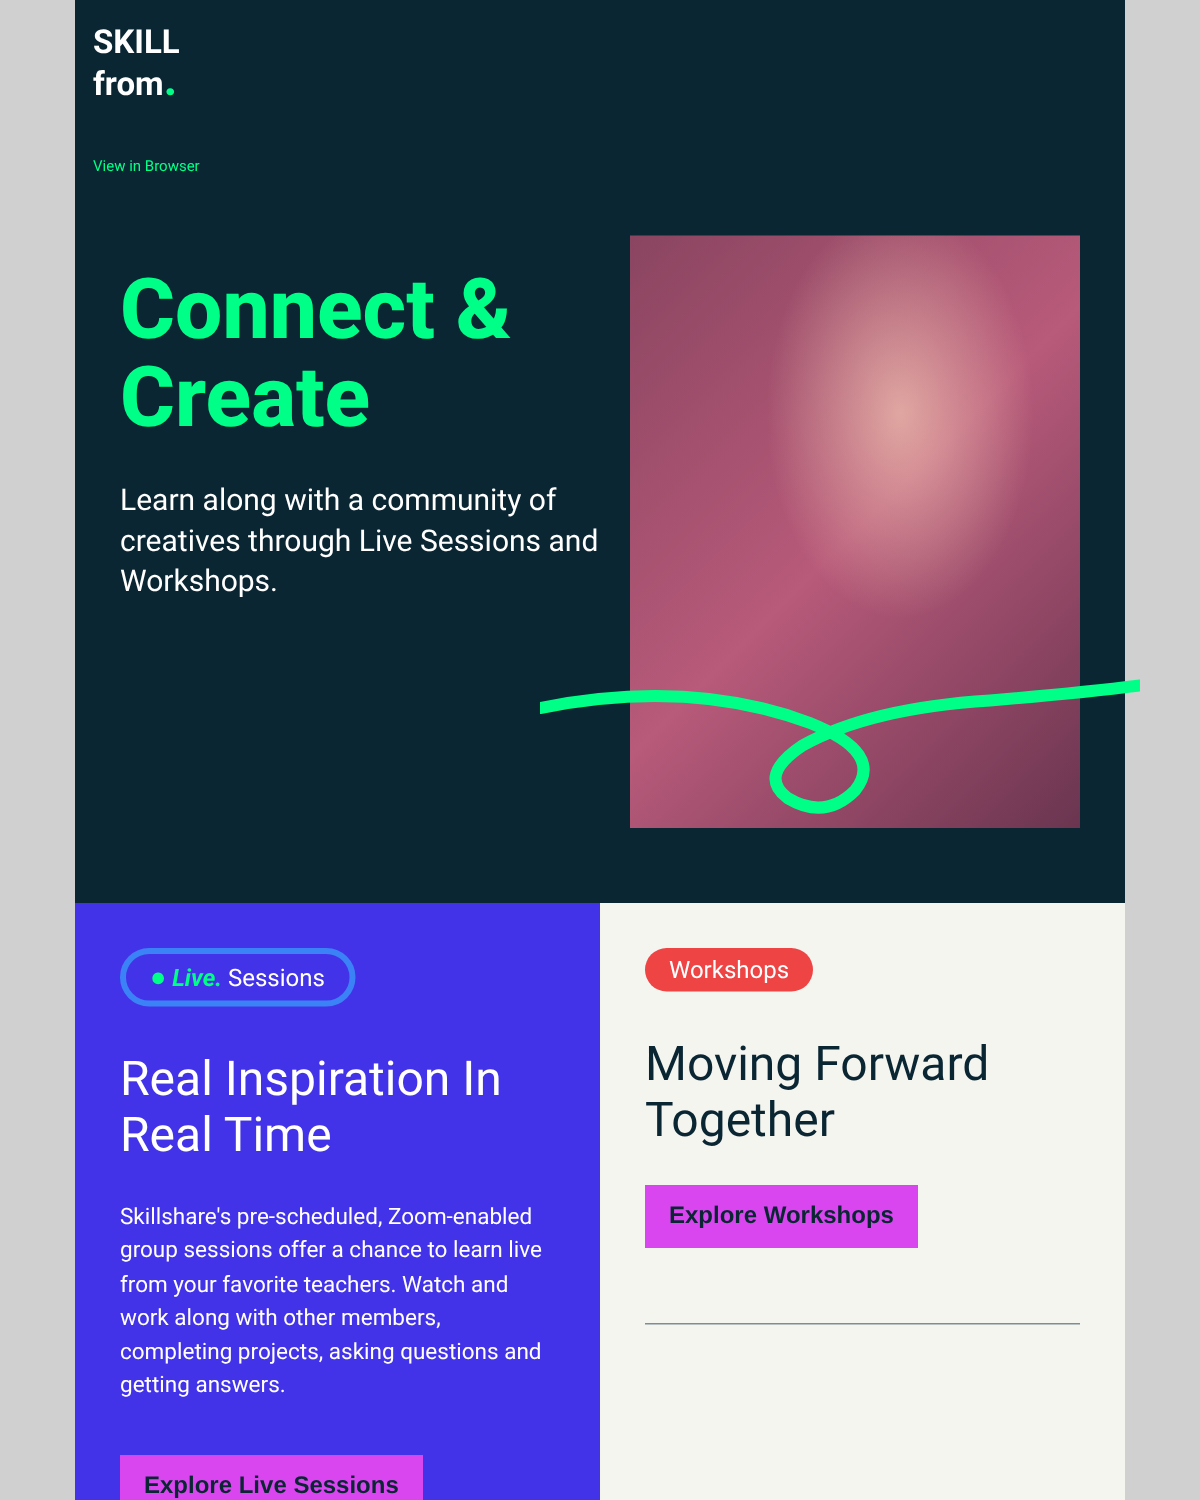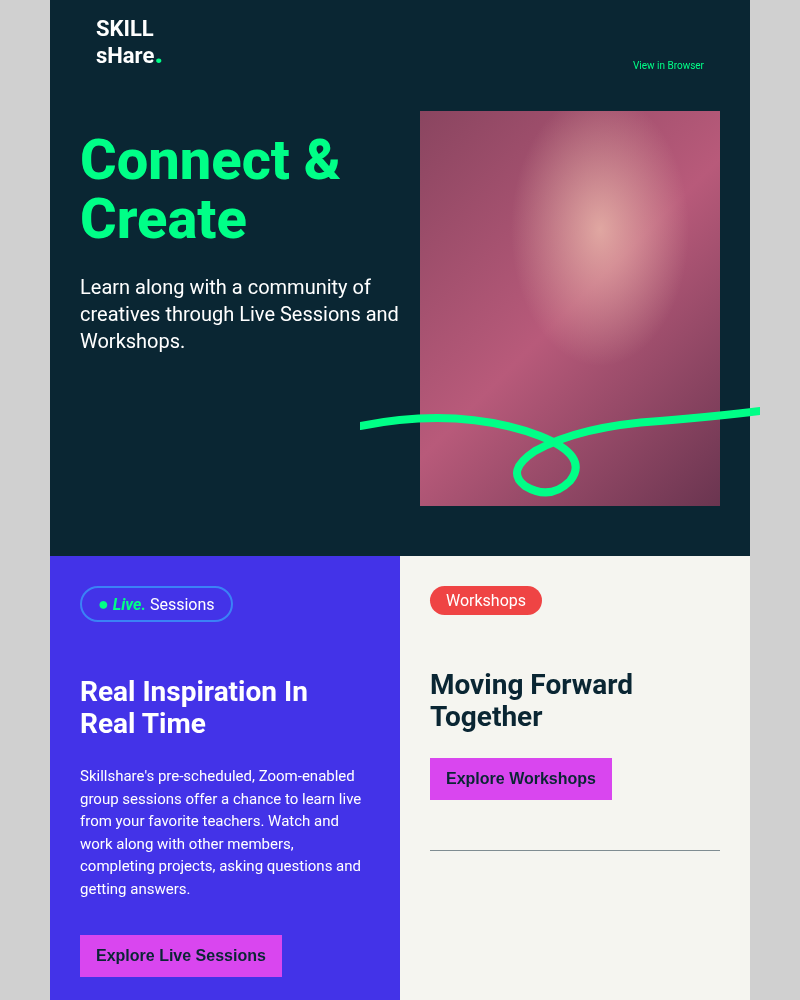--- a/index.html
+++ b/index.html
@@ -8,24 +8,25 @@
       background: #d0d0d0;
       width: 800px;
       margin: 0 auto;
     }
     .container {
       width: 700px;
       margin: 0 auto;
       background: #0a2633;
     }
     .header {
-      padding: 20px 46px;
+      padding: 20px 12px;
       display: flex;
       justify-content: space-between;
       align-items: flex-start;
+      flex-direction: column;
     }
     .logo {
       color: white;
       font-size: 22px;
       font-weight: bold;
       line-height: 0.85;
     }
     .logo-dot {
       color: #00ff87;
       font-size: 32px;
@@ -98,45 +99,44 @@
       color: #0a2633;
     }
     .badge {
       display: inline-block;
       border-radius: 20px;
       padding: 5px 16px;
       font-size: 16px;
       margin-bottom: 30px;
     }
     .badge-live {
-      border: 2px solid #3b82f6;
+      border: 4px solid #3b82f6;
       background: transparent;
     }
     .badge-live-dot {
       color: #00ff87;
       font-size: 18px;
     }
     .badge-live-text {
       color: #00ff87;
       font-weight: bold;
       font-style: italic;
     }
     .badge-live-sessions {
       color: white;
     }
     .badge-workshops {
       background: #ef4444;
       color: white;
     }
     .column-title {
-      font-size: 28px;
-      font-weight: 700;
+      font-size: 32px;
+      font-weight: 400;
       line-height: 1.15;
       margin-bottom: 25px;
-      margin-top: 24px;
     }
     .column-desc {
       font-size: 15px;
       line-height: 1.5;
       margin-bottom: 35px;
     }
     .btn {
       display: inline-block;
       background: #d946ef;
       color: #0a2633;
@@ -156,21 +156,21 @@
       background: #0a2633;
     }
   </style>
 </head>
 <body>
 
 <div class="container">
   <div class="header">
     <div class="logo">
       <span>SKILL</span><br>
-      <span>sHare</span><span class="logo-dot">.</span>
+      <span>from</span><span class="logo-dot">.</span>
     </div>
     <a href="#" class="view-browser">View in Browser</a>
   </div>
 
   <div class="hero">
     <div class="hero-text">
       <h1 class="hero-title">Connect &amp; Create</h1>
       <p class="hero-subtitle">Learn along with a community of creatives through Live Sessions and Workshops.</p>
     </div>
     <div class="hero-image">

